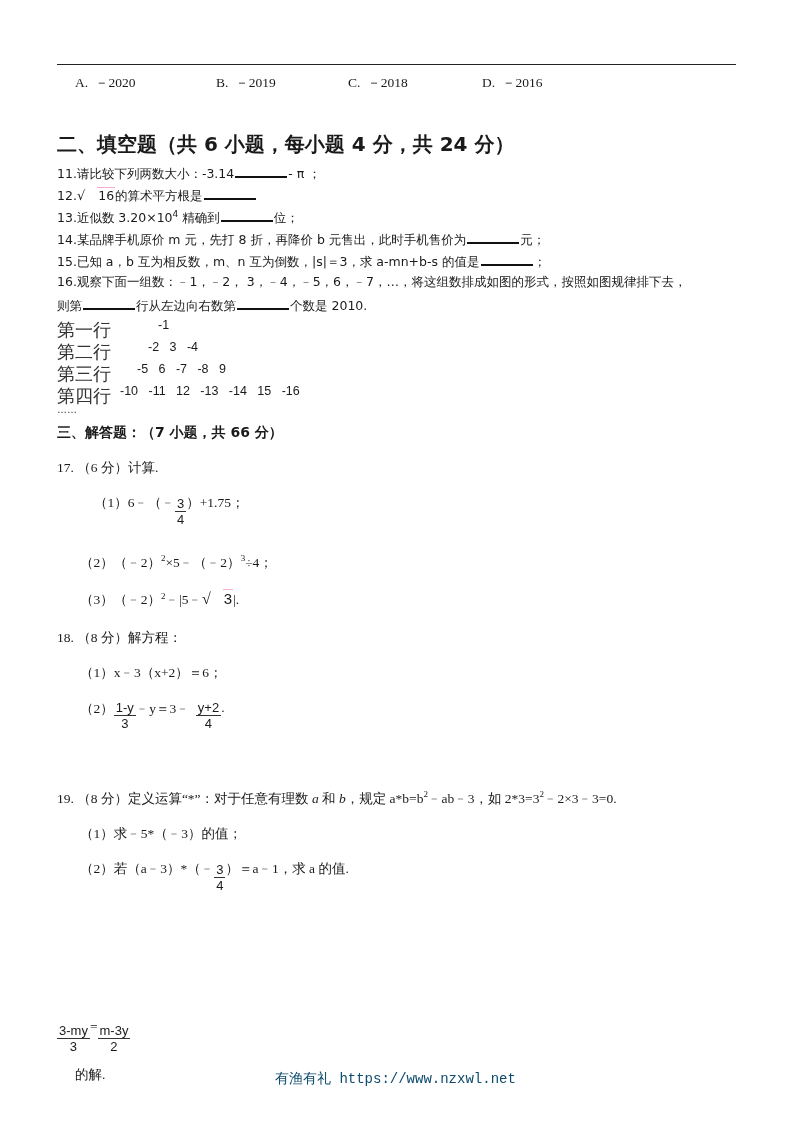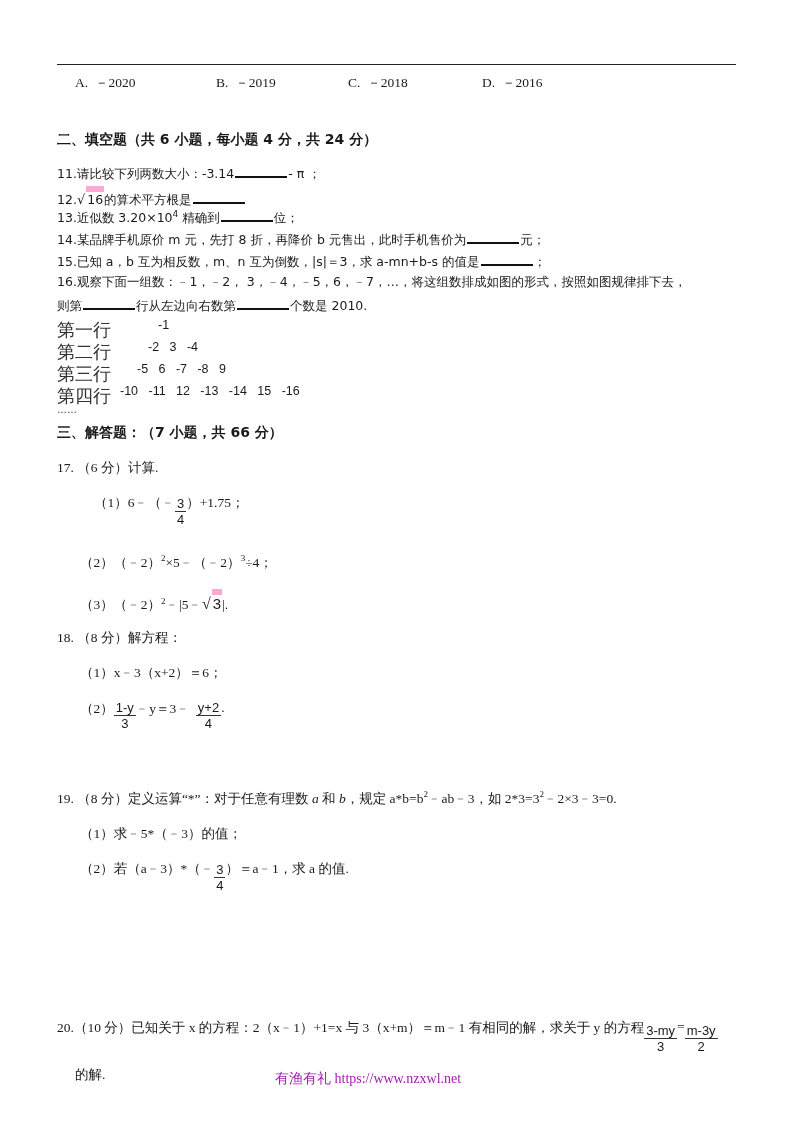--- a/index.html
+++ b/index.html
@@ -4,34 +4,34 @@
   <style>
     html, body { margin: 0; padding: 0; background: #ffffff; }
     body {
       width: 793px; height: 1122px; position: relative; overflow: hidden;
       font-family: "DejaVu Serif", "Liberation Serif", serif;
       color: #1a1a1a;
     }
     .abs { position: absolute; white-space: nowrap; }
     .topline { position: absolute; left: 57px; top: 64px; width: 679px; height: 1px; background: #222; }
     .opt { font-family: "Liberation Serif", serif; font-size: 13.5px; top: 74px; }
-    .h2 { font-family: "DejaVu Sans", sans-serif; font-weight: bold; font-size: 14px; }
+    .h2 { font-family: "DejaVu Sans", sans-serif; font-weight: bold; font-size: 20px; }
     .q { font-family: "DejaVu Sans", sans-serif; font-size: 12.5px; }
     .qs { font-family: "Liberation Serif", serif; font-size: 13.5px; }
     .blank { display: inline-block; width: 52px; border-bottom: 2px solid #111; height: 12px; vertical-align: baseline; margin: 0 1px; }
     .row-label { font-family: "DejaVu Sans", sans-serif; font-size: 18px; color: #333; }
     .num { font-family: "Liberation Sans", sans-serif; font-size: 12.5px; }
     .frac { display: inline-block; vertical-align: middle; text-align: center; font-family: "Liberation Sans", sans-serif; font-size: 13px; }
     .frac .n { display: block; border-bottom: 1px solid #333; padding: 0 2px; line-height: 15px; }
     .frac .d { display: block; line-height: 15px; }
-    .sqrt { display: inline-block; border-top: 6px solid #f9a8d4; padding: 0 1px; margin-left: 1px; }
+    .sqrt { display: inline-block; border-top: 1px solid #f9a8d4; padding: 0 1px; margin-left: 12px; }
     .rad { font-size: 13px; }
     .sup { font-size: 9px; vertical-align: super; }
     .it { font-style: italic; }
-    .watermark { font-family: Liberation Serif, serif; font-size: 14px; color: #a21caf; }
+    .watermark { font-family: Liberation Mono, monospace; font-size: 14px; color: #0c4a6e; }
   </style>
 </head>
 <body>
 
 <div class="topline"></div>
 
 <div class="abs opt" style="left:75px;">
   <span>A.</span>&nbsp;&nbsp;<span>－2020</span>
 </div>
 <div class="abs opt" style="left:216px;">
@@ -106,17 +106,17 @@
 
 <div class="abs qs" style="left:57px; top:789px;">
   <span>19.  （8 分）定义运算“*”：对于任意有理数 </span><span class="it">a</span><span> 和 </span><span class="it">b</span><span>，规定 a*b=b</span><span class="sup">2</span><span>﹣ab﹣3，如 2*3=3</span><span class="sup">2</span><span>﹣2×3﹣3=0.</span>
 </div>
 <div class="abs qs" style="left:80px; top:825px;">（1）求﹣5*（﹣3）的值；</div>
 <div class="abs qs" style="left:80px; top:860px;">
   <span style="vertical-align:top;">（2）若（a﹣3）*（﹣</span><span class="frac" style="vertical-align:top; margin-top:2px;"><span class="n">3</span><span class="d">4</span></span><span style="vertical-align:top;">）＝a﹣1，求 a 的值.</span>
 </div>
 
 <div class="abs qs" style="left:57px; top:1019px;">
-  <span style="vertical-align:top;">20.（10 分）已知关于 x 的方程：2（x﹣1）+1=x 与 3（x+m）＝m﹣1 有相同的解，求关于 y 的方程</span><span class="frac" style="vertical-align:top; margin-top:4px;"><span class="n">3-my</span><span class="d">3</span></span><span style="vertical-align:top;">=</span><span class="frac" style="vertical-align:top; margin-top:4px;"><span class="n">m-3y</span><span class="d">2</span></span>
+  <span class="frac" style="vertical-align:top; margin-top:4px;"><span class="n">3-my</span><span class="d">3</span></span><span style="vertical-align:top;">=</span><span class="frac" style="vertical-align:top; margin-top:4px;"><span class="n">m-3y</span><span class="d">2</span></span>
 </div>
 <div class="abs qs" style="left:75px; top:1066px;">的解.</div>
 
 <div class="abs watermark" style="left:275px; top:1070px;">有渔有礼 https://www.nzxwl.net</div>
 
 </body></html>

